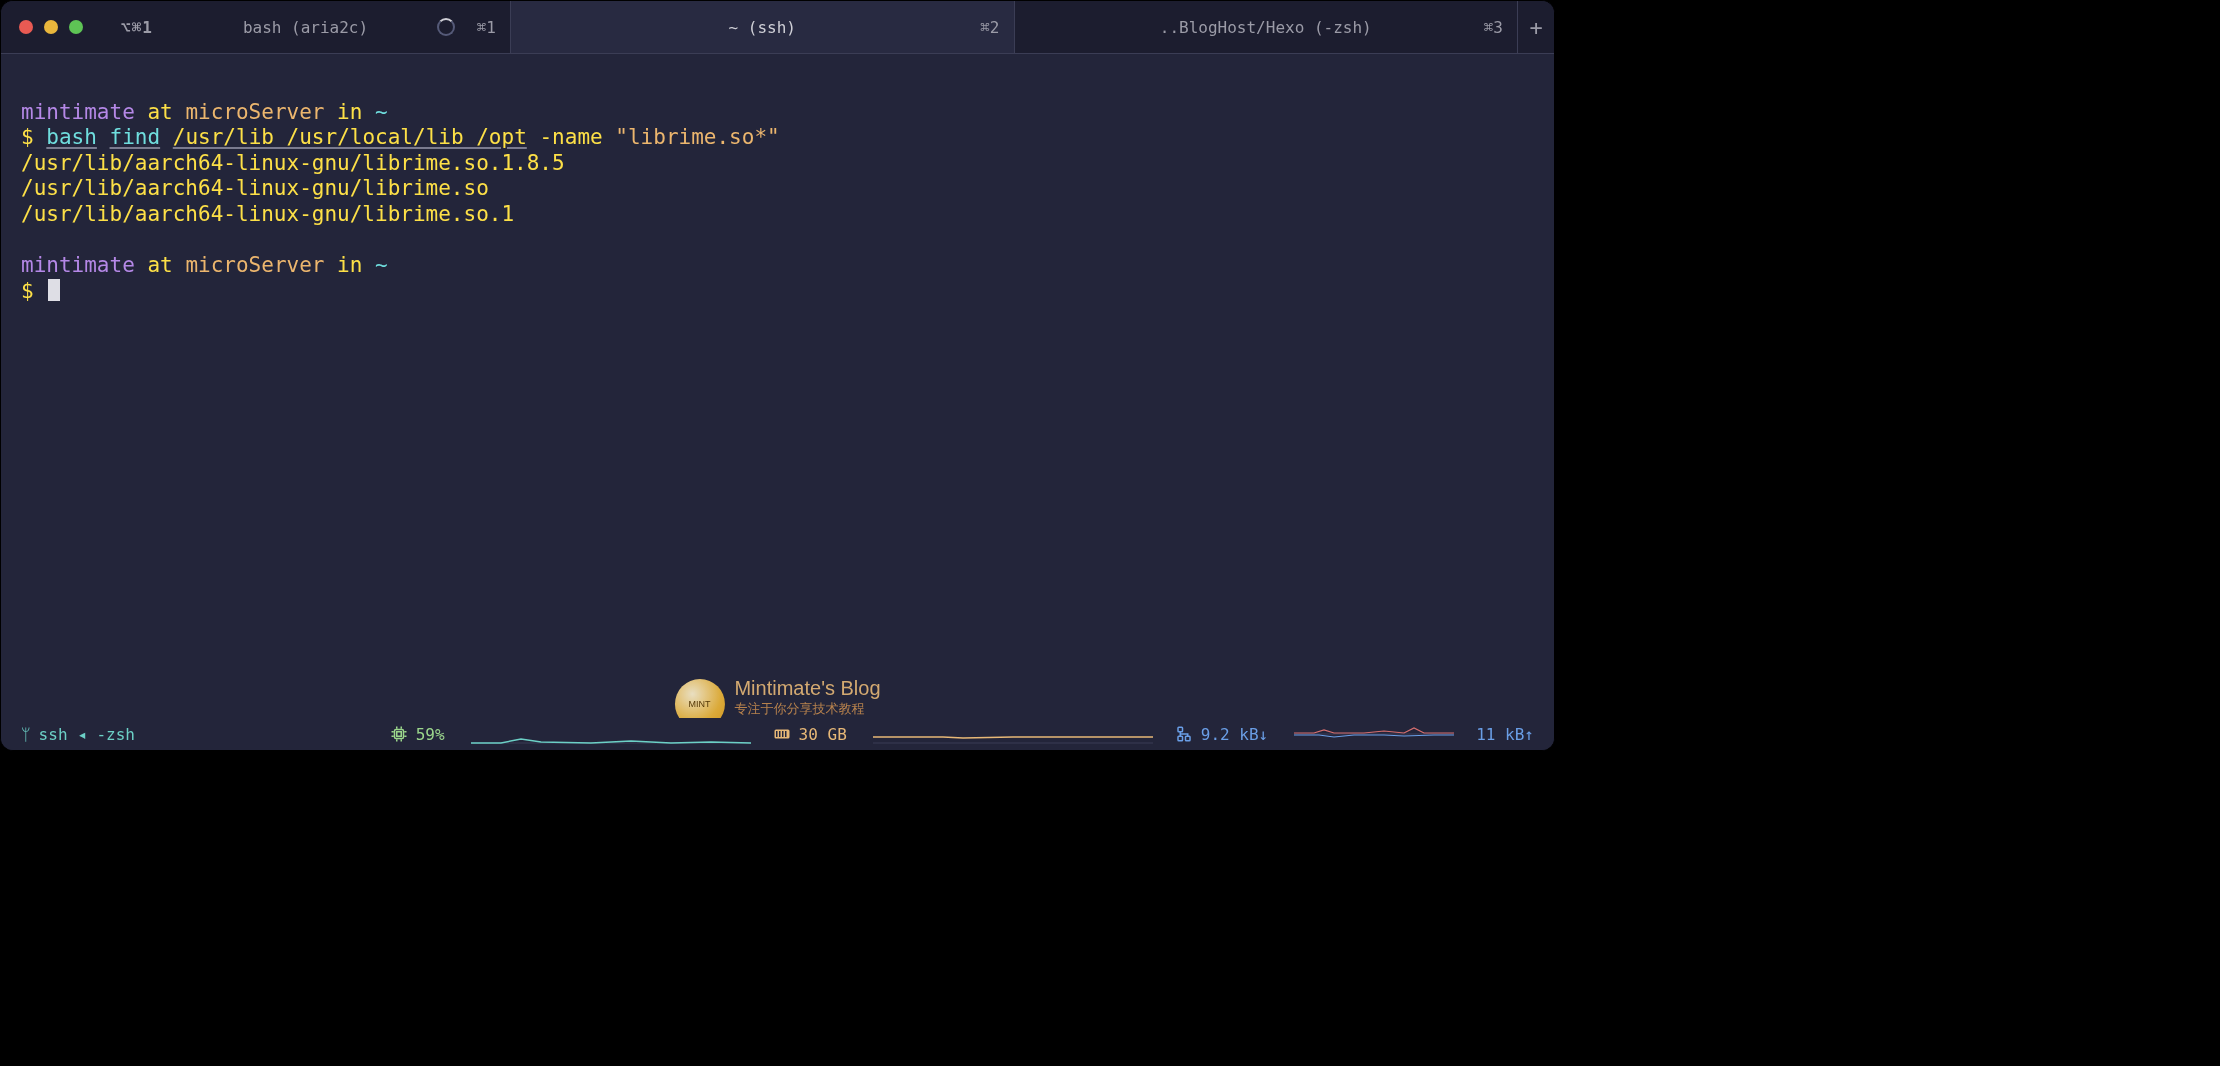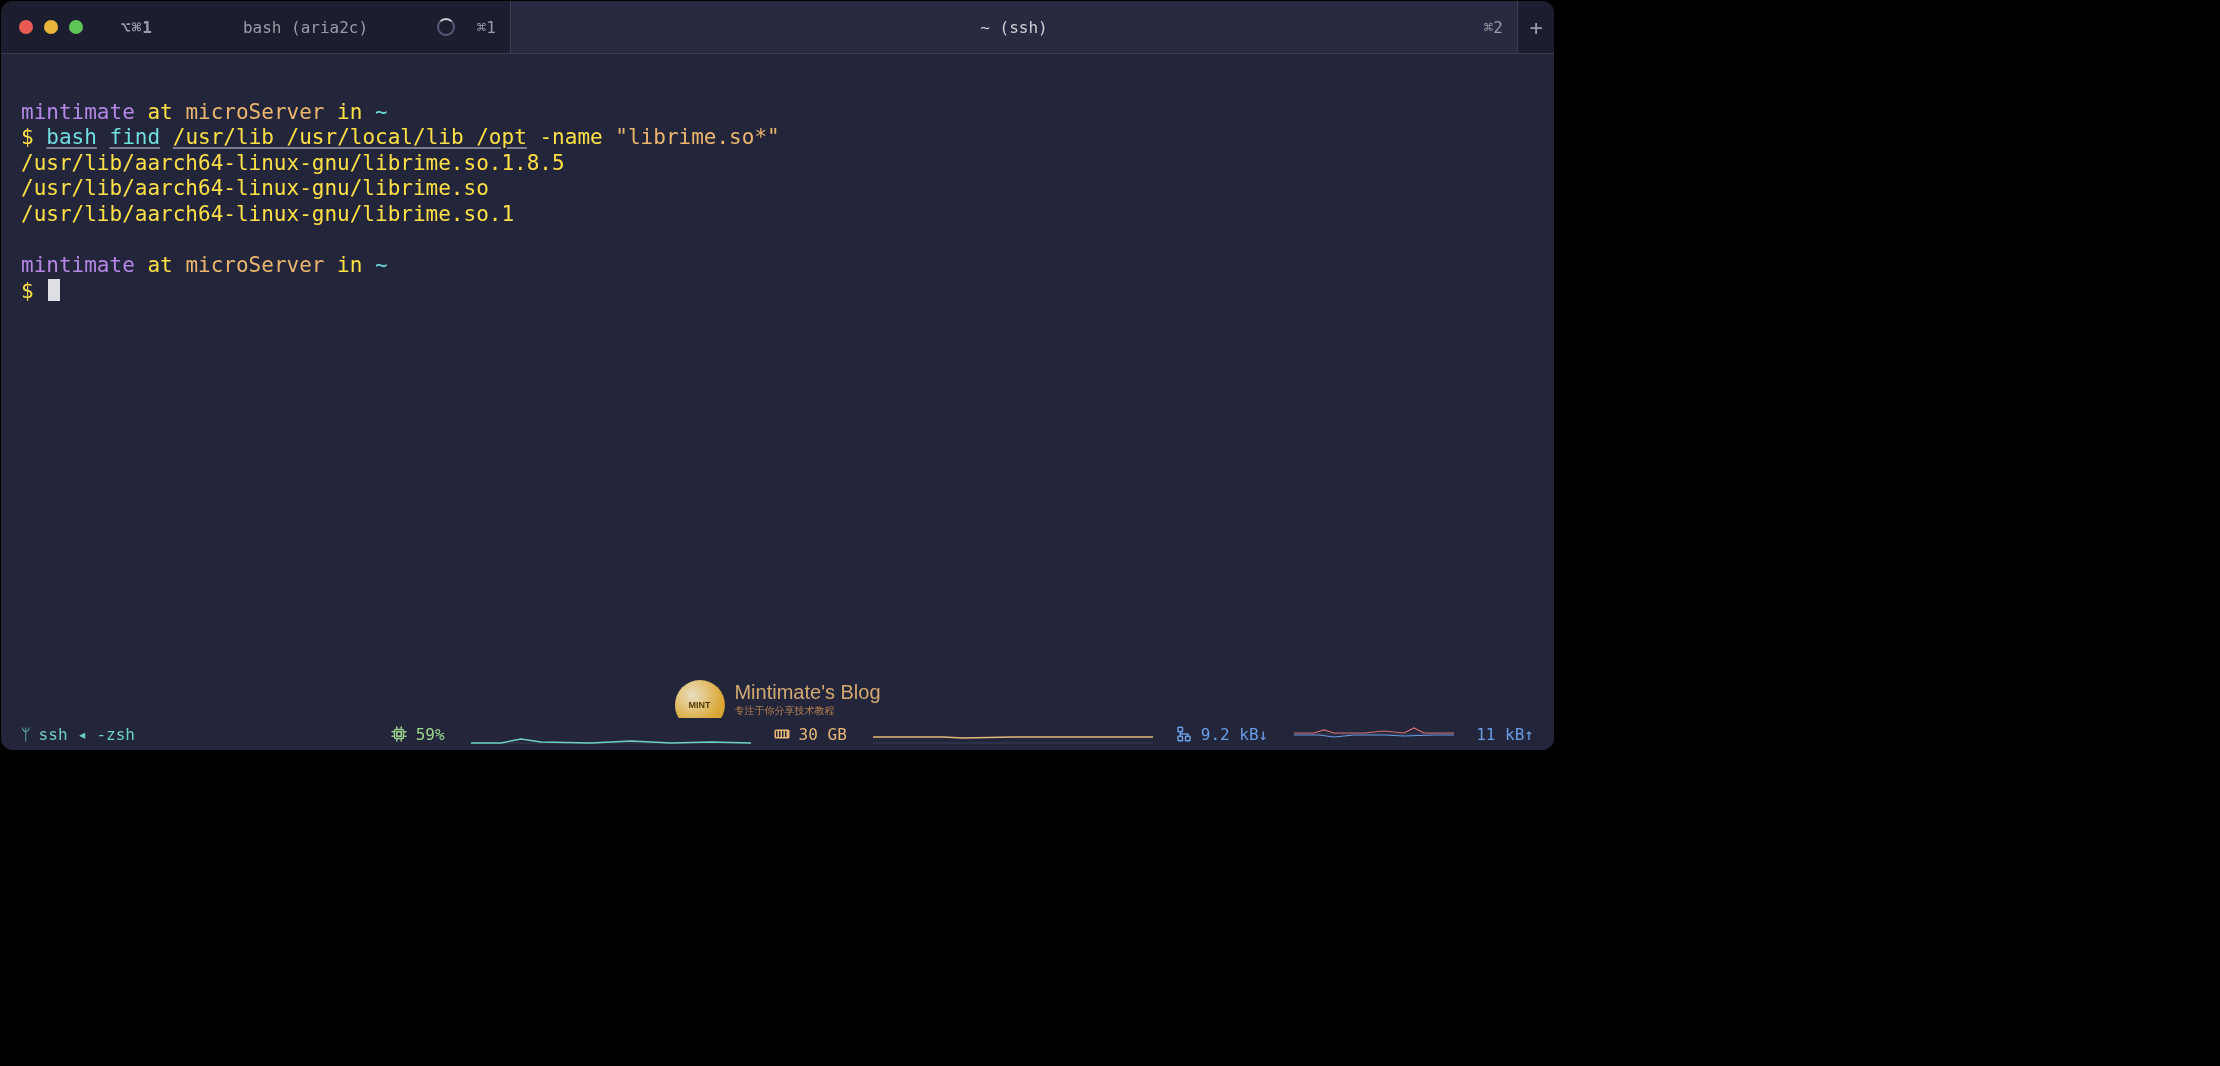--- a/index.html
+++ b/index.html
@@ -145,24 +145,24 @@
     align-items:center;
     gap:10px;
     opacity:.9;
     pointer-events:none;
     font-family:-apple-system,BlinkMacSystemFont,"Helvetica Neue",sans-serif;
   }
   .wm-logo{
     width:50px;height:50px;border-radius:50%;
     background:radial-gradient(circle at 35% 30%, #fff3d0 0%, #f0b93a 60%, #e19f1a 100%);
     display:flex;align-items:center;justify-content:center;
-    font-size:9px;color:#5a3a00;font-weight:700;
+    font-size:9px;color:#5a3a00;font-weight:400;
   }
   .wm-text .t1{color:var(--status-orange);font-size:20px}
-  .wm-text .t2{color:#c78c4f;font-size:10px}
+  .wm-text .t2{color:#c78c4f;font-size:13px}
   .wm-text .t3{color:#9a6f3c;font-size:11px}
 
   
   .statusbar{
     position:absolute;
     left:0;right:0;bottom:0;
     height:32px;
     display:flex;
     align-items:center;
     padding:0 20px;
@@ -200,20 +200,24 @@
       <span class="title">bash (aria2c)</span>
       <span class="spinner"></span>
       <span class="shortcut">⌘1</span>
     </div>
 
     <div class="tab active">
       <span class="title">~ (ssh)</span>
       <span class="shortcut">⌘2</span>
     </div>
 
+    <div class="tab">
+      <span class="title">..BlogHost/Hexo (-zsh)</span>
+      <span class="shortcut">⌘3</span>
+    </div>
 
 
     <div class="newtab">+</div>
   </div>
 
   <div class="term">
 <span class="purple">mintimate</span><span class="white"> at </span><span class="orange">microServer</span><span class="white"> in </span><span class="cyan">~</span>
 <span class="white">$</span> <span class="cyan ul">bash</span> <span class="cyan ul">find</span> <span class="white ul">/usr/lib /usr/local/lib /opt</span> <span class="white">-name</span> <span class="orange">"librime.so*"</span>
 <span class="white">/usr/lib/aarch64-linux-gnu/librime.so.1.8.5</span>
 <span class="white">/usr/lib/aarch64-linux-gnu/librime.so</span>

